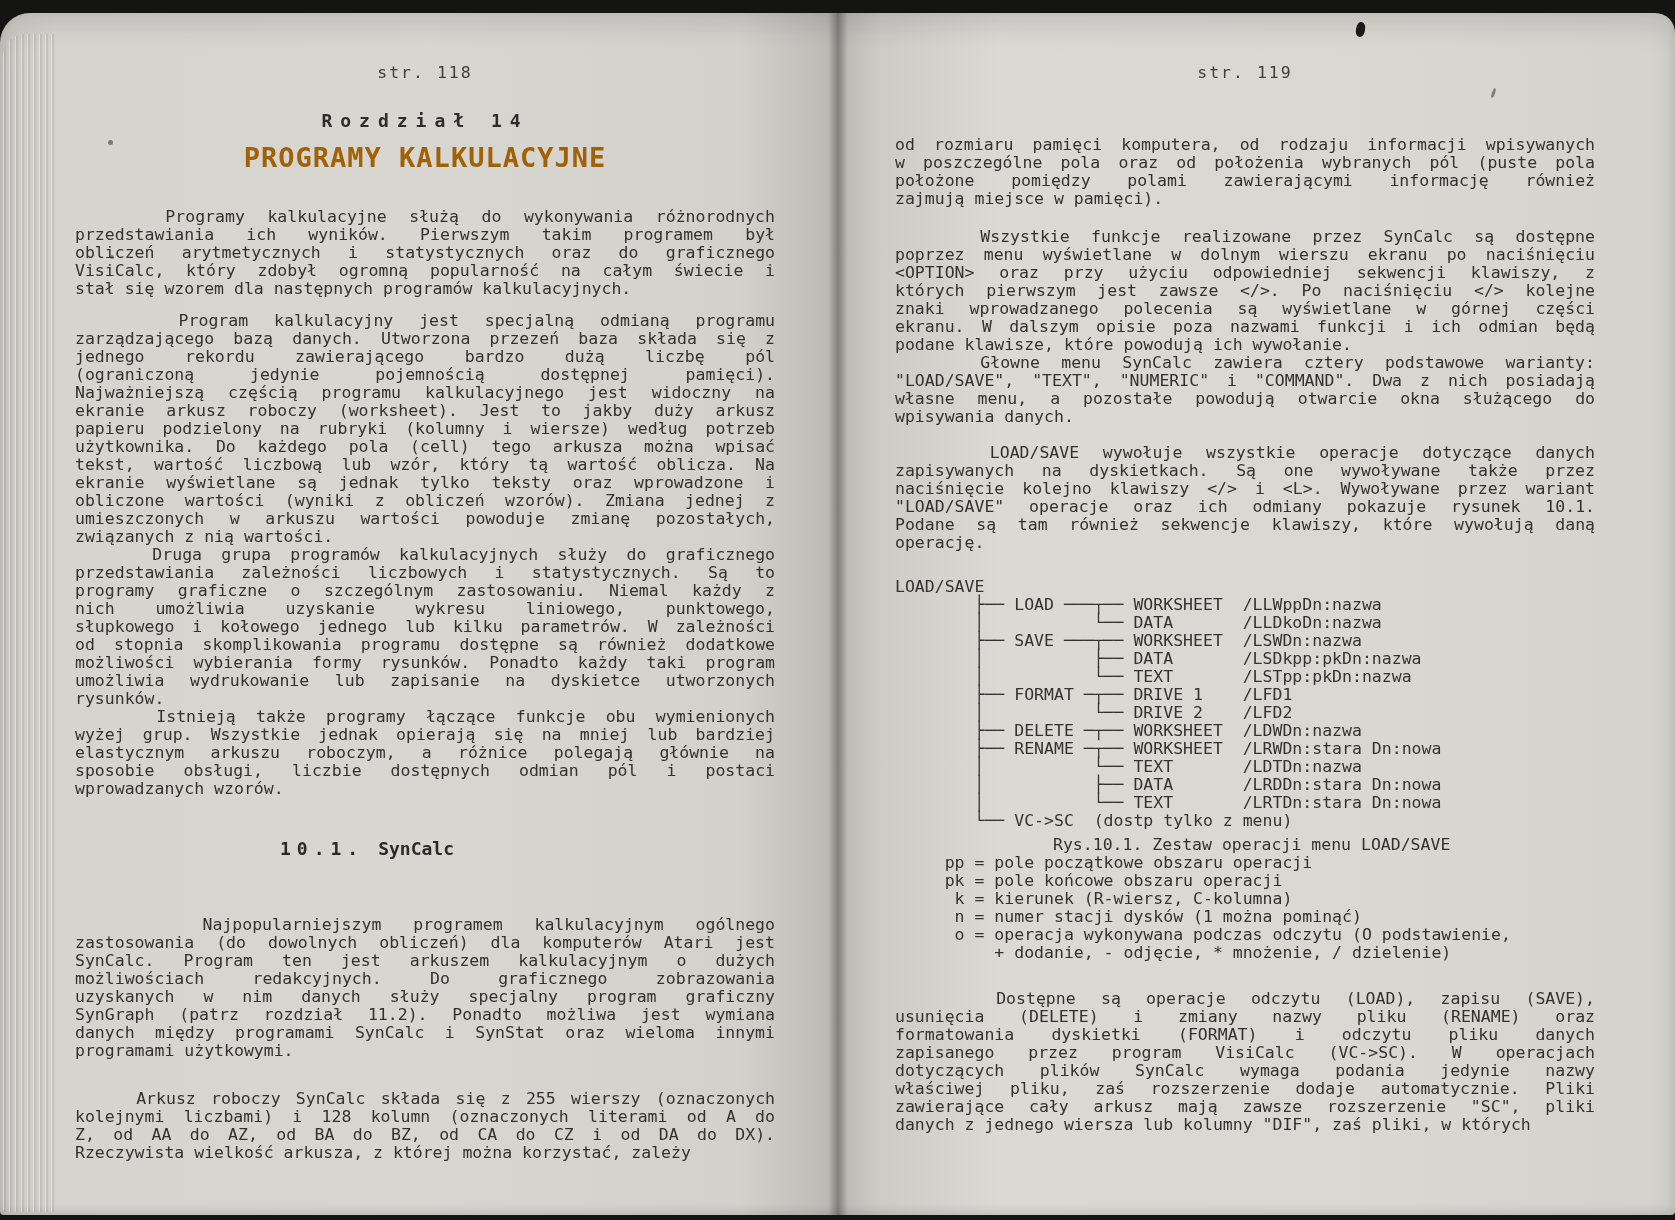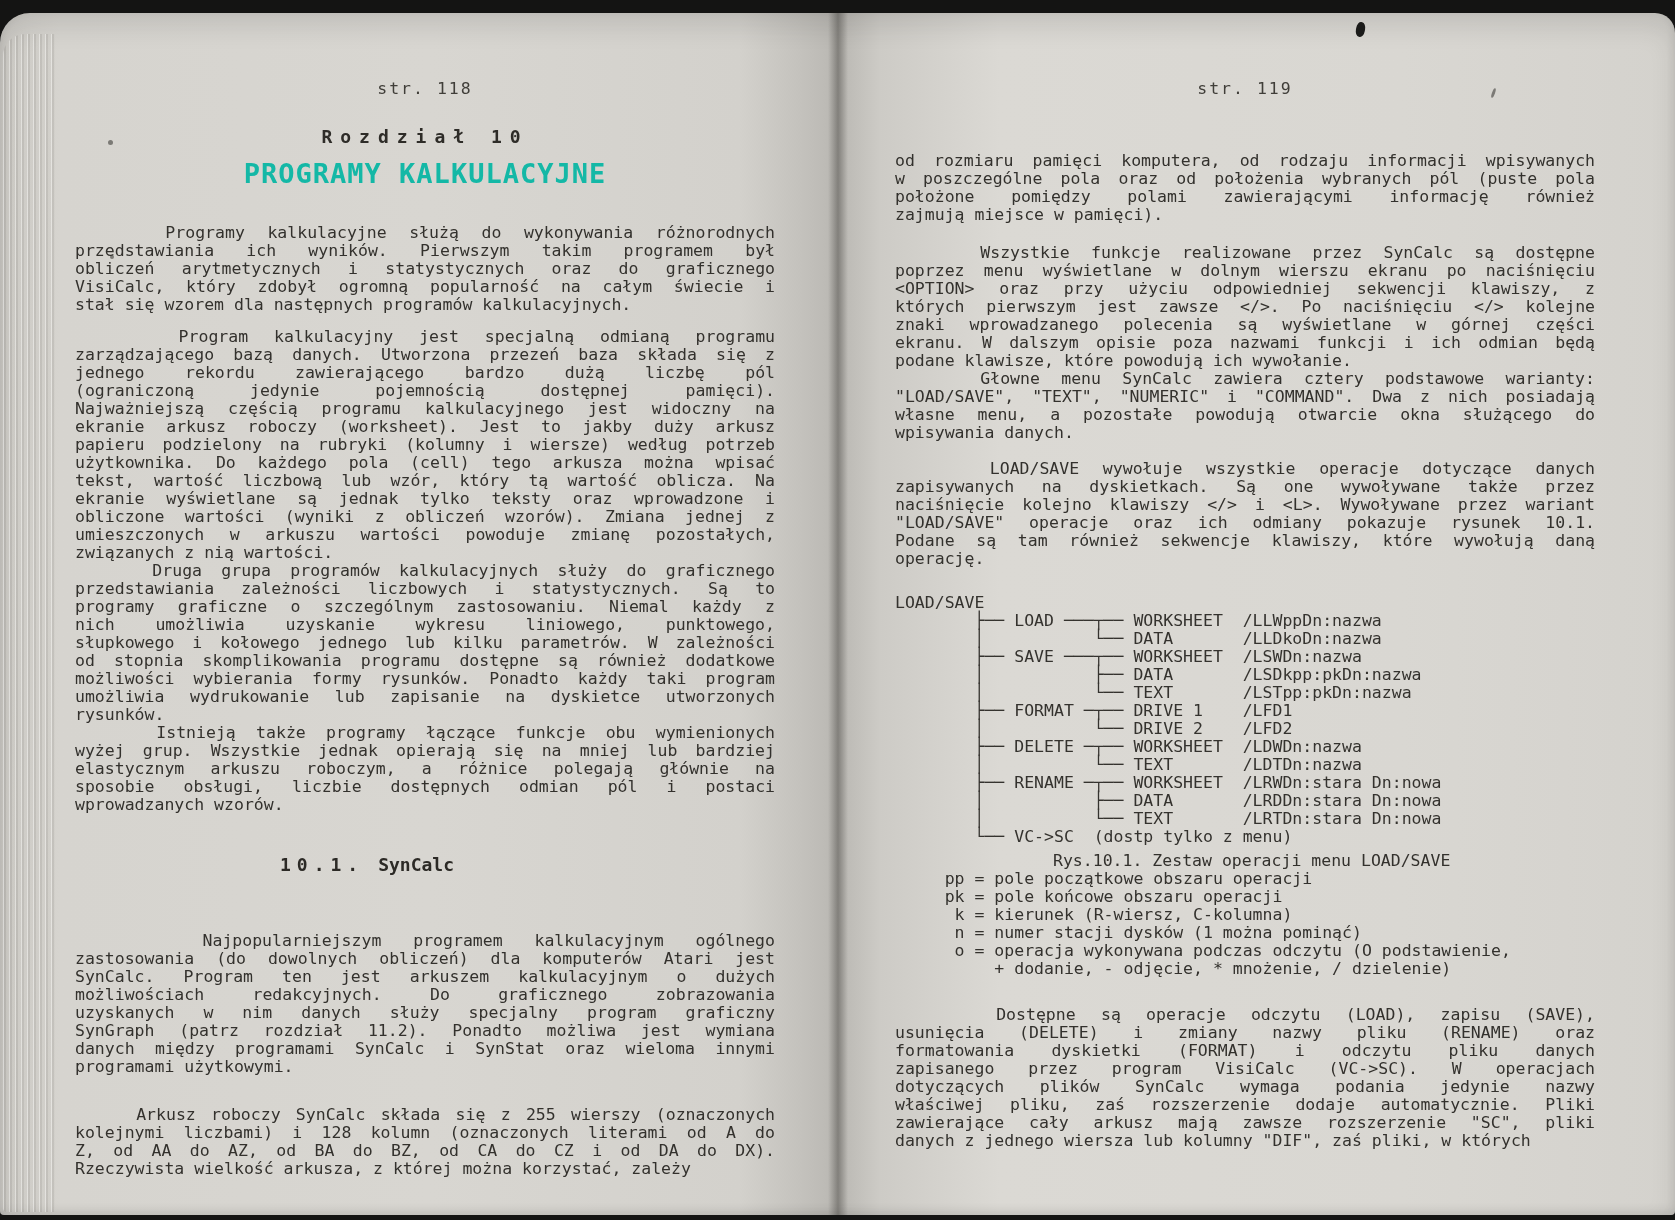--- a/index.html
+++ b/index.html
@@ -28,26 +28,26 @@
     background:repeating-linear-gradient(90deg,
       rgba(250,250,248,.55) 0 1px,rgba(135,132,126,.30) 1px 3px,rgba(200,198,192,.35) 3px 6px);
     border-radius:22px 0 0 4px;opacity:.75;
   }
   .speck-diamond{
     position:absolute;left:1356px;top:22px;width:9px;height:15px;
     background:#1b1b1a;border-radius:45%;transform:rotate(10deg);
   }
   .speck{position:absolute;background:rgba(50,48,44,.55);border-radius:50%;}
   
-  .col{position:absolute;top:16px;width:700px;}
+  .col{position:absolute;top:0;width:700px;}
   .col-left{left:75px;}
   .col-right{left:895px;}
   .pg-header{margin-top:64px;text-align:center;font-size:16.5px;line-height:18px;letter-spacing:2px;color:#403e39;}
   .chapter-label{margin-top:28px;text-align:center;font-weight:bold;font-size:18px;line-height:22px;letter-spacing:8px;color:#2e2c28;}
-  .chapter-title{margin-top:10px;text-align:center;font-weight:bold;font-size:27px;line-height:32px;letter-spacing:1px;color:#14b8a6;}
+  .chapter-title{margin-top:10px;text-align:center;font-weight:bold;font-size:27px;line-height:32px;letter-spacing:1px;color:#a16207;}
   .section-heading{margin:40px 0 0 205px;font-weight:bold;font-size:18px;line-height:22px;color:#2c2a26;}
   .section-heading .sec-num{letter-spacing:6px;margin-right:14px;}
   .para{font-size:16.5px;line-height:18px;}
   .jline{text-align:justify;text-align-last:justify;}
   .jline.last{text-align-last:left;}
   .pline{white-space:pre;font-size:16.5px;line-height:18px;}
   .mt-p1{margin-top:34px;}  .mt-blank{margin-top:14px;}  .mt-0{margin-top:0;}
   .mt-sec{margin-top:56px;} .mt-arkusz{margin-top:30px;}
   .mt-rp1{margin-top:54px;} .mt-rp2{margin-top:20px;} .mt-rp4{margin-top:18px;}
   .figure-tree{margin-top:26px;font-size:16.5px;line-height:18px;color:#34322e;}
@@ -61,21 +61,21 @@
 <div class="paper"></div>
 <div class="gutter-crease"></div>
 <div class="edge-stack"></div>
 <div class="speck-diamond"></div>
 <div class="speck" style="left:108px;top:140px;width:5px;height:5px;"></div>
 <div class="speck" style="left:110px;top:255px;width:4px;height:4px;"></div>
 <div class="speck" style="left:1492px;top:88px;width:3px;height:10px;transform:rotate(20deg);"></div>
 
 <div class="col col-left">
   <div class="pg-header">str. 118</div>
-  <div class="chapter-label">Rozdział 10</div>
+  <div class="chapter-label">Rozdział 14</div>
   <div class="chapter-title">PROGRAMY KALKULACYJNE</div>
 
   <div class="para mt-p1">
       <div class="jline">&nbsp;&nbsp;&nbsp;&nbsp;Programy kalkulacyjne służą do wykonywania różnorodnych</div>
       <div class="jline">przedstawiania ich wyników. Pierwszym takim programem był</div>
       <div class="jline">obliczeń arytmetycznych i statystycznych oraz do graficznego</div>
       <div class="jline">VisiCalc, który zdobył ogromną popularność na całym świecie i</div>
       <div class="jline last">stał się wzorem dla następnych programów kalkulacyjnych.</div>
     </div>
   <div class="para mt-blank">
@@ -170,22 +170,22 @@
   <div class="figure-tree">
       <div class="pline">LOAD/SAVE</div>
       <div class="pline">        ├── LOAD ───┬── WORKSHEET  /LLWppDn:nazwa</div>
       <div class="pline">        │           └── DATA       /LLDkoDn:nazwa</div>
       <div class="pline">        ├── SAVE ───┬── WORKSHEET  /LSWDn:nazwa</div>
       <div class="pline">        │           ├── DATA       /LSDkpp:pkDn:nazwa</div>
       <div class="pline">        │           └── TEXT       /LSTpp:pkDn:nazwa</div>
       <div class="pline">        ├── FORMAT ─┬── DRIVE 1    /LFD1</div>
       <div class="pline">        │           └── DRIVE 2    /LFD2</div>
       <div class="pline">        ├── DELETE ─┬── WORKSHEET  /LDWDn:nazwa</div>
+      <div class="pline">        ├── RENAME ─┬── WORKSHEET  /LRWDn:stara Dn:nowa</div>
       <div class="pline">        │           └── TEXT       /LDTDn:nazwa</div>
-      <div class="pline">        ├── RENAME ─┬── WORKSHEET  /LRWDn:stara Dn:nowa</div>
       <div class="pline">        │           ├── DATA       /LRDDn:stara Dn:nowa</div>
       <div class="pline">        │           └── TEXT       /LRTDn:stara Dn:nowa</div>
       <div class="pline">        └── VC-&gt;SC  (dostp tylko z menu)</div>
     </div>
   <div class="figure-caption">Rys.10.1. Zestaw operacji menu LOAD/SAVE</div>
   <div class="figure-legend">
       <div class="pline">     pp = pole początkowe obszaru operacji</div>
       <div class="pline">     pk = pole końcowe obszaru operacji</div>
       <div class="pline">      k = kierunek (R-wiersz, C-kolumna)</div>
       <div class="pline">      n = numer stacji dysków (1 można pominąć)</div>

